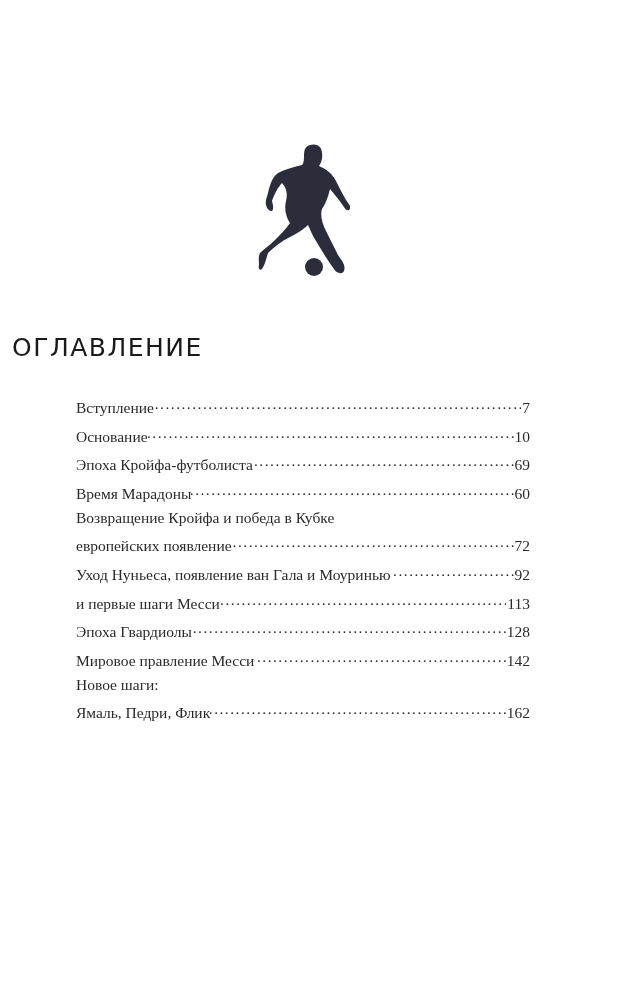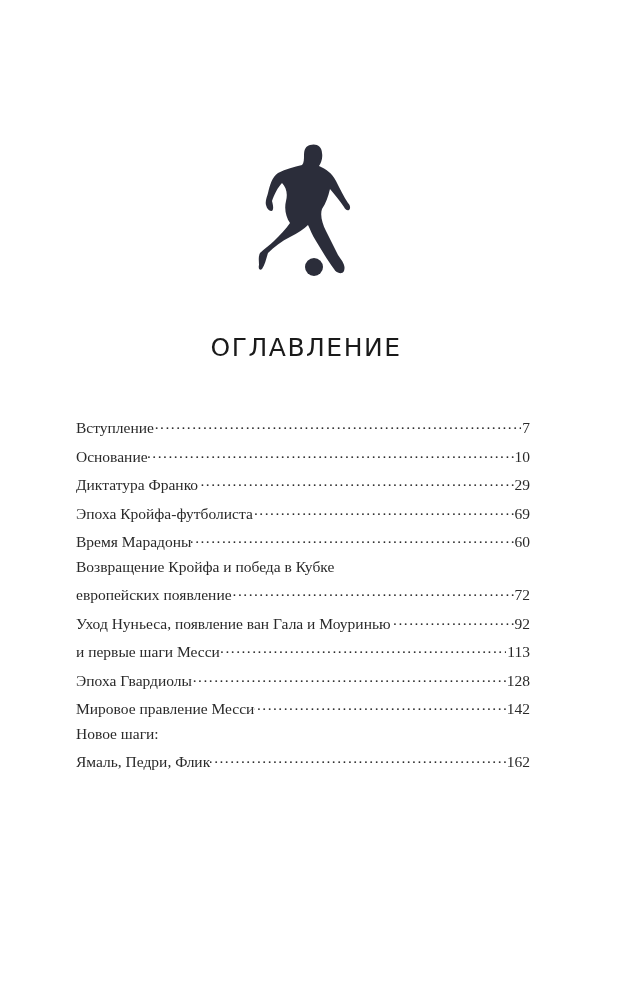--- a/index.html
+++ b/index.html
@@ -1,24 +1,24 @@
 <!DOCTYPE html>
 <html><head>
 <meta charset="utf-8">
 <style>
   html, body { margin: 0; padding: 0; background: #ffffff; }
   body { width: 644px; height: 1000px; position: relative; overflow: hidden; }
   .page { position: absolute; left: 0; top: 0; width: 644px; height: 1000px; background: #fff; }
   .silhouette { position: absolute; left: 256px; top: 143px; width: 96px; height: 136px; }
   .title {
-    position: absolute; left: 2px; top: 333px; width: 608px; text-align: center;
+    position: absolute; left: 12px; top: 333px; width: 608px; text-align: left;
     font-family: "DejaVu Sans", sans-serif; font-size: 25px; letter-spacing: 1.5px;
     color: #1a1a1a; font-weight: normal; margin: 0;
   }
-  .toc { position: absolute; left: 76px; top: 414px; width: 454px;
+  .toc { position: absolute; left: 76px; top: 394px; width: 454px;
     font-family: "Liberation Serif", serif; font-size: 15.5px; color: #2a2a2a; }
   .entry { position: relative; margin-bottom: 9.6px; }
   .line { display: flex; align-items: baseline; height: 19px; line-height: 19px; white-space: nowrap; }
   .text { flex: 0 0 auto; background: #fff; }
   .leader { flex: 1 1 auto; overflow: hidden; position: relative; height: 19px; }
   .leader::after {
     content: ". . . . . . . . . . . . . . . . . . . . . . . . . . . . . . . . . . . . . . . . . . . . . . . . . . . . . . . . . . . . . . . . . . . . . . . . . . . . . . . . . . . . . . . . . . .";
     position: absolute; right: 0; top: 0; white-space: nowrap; letter-spacing: -1.2px; direction: rtl;
   }
   .page-num { flex: 0 0 auto; text-align: right; padding-left: 1px; }
@@ -52,27 +52,20 @@
         <span class="text">Вступление</span>
         <span class="leader"></span>
         <span class="page-num">7</span>
       </div>
     </div>
     <div class="entry">
       <div class="line">
         <span class="text">Основание</span>
         <span class="leader"></span>
         <span class="page-num">10</span>
-      </div>
-    </div>
-    <div class="entry">
-      <div class="line">
-        <span class="text">Диктатура Франко</span>
-        <span class="leader"></span>
-        <span class="page-num">29</span>
       </div>
     </div>
     <div class="entry">
       <div class="line">
         <span class="text">Эпоха Кройфа-футболиста</span>
         <span class="leader"></span>
         <span class="page-num">69</span>
       </div>
     </div>
     <div class="entry">

